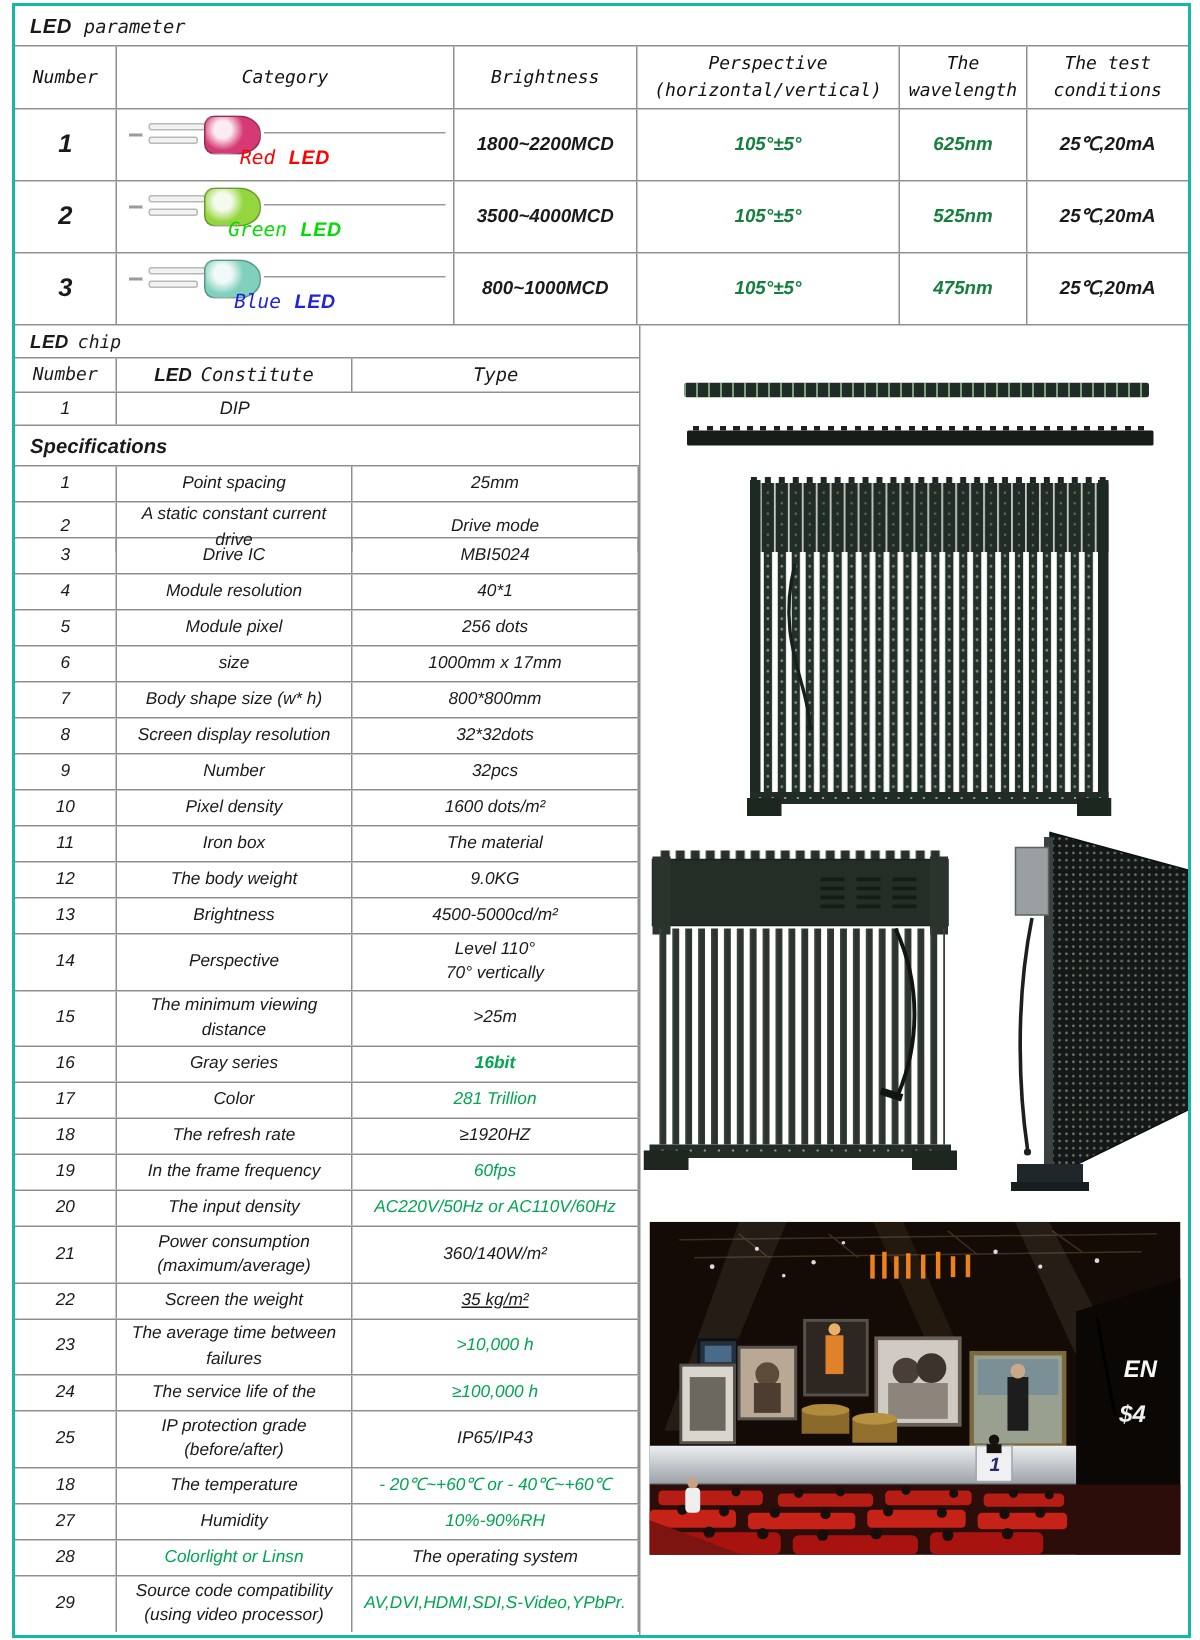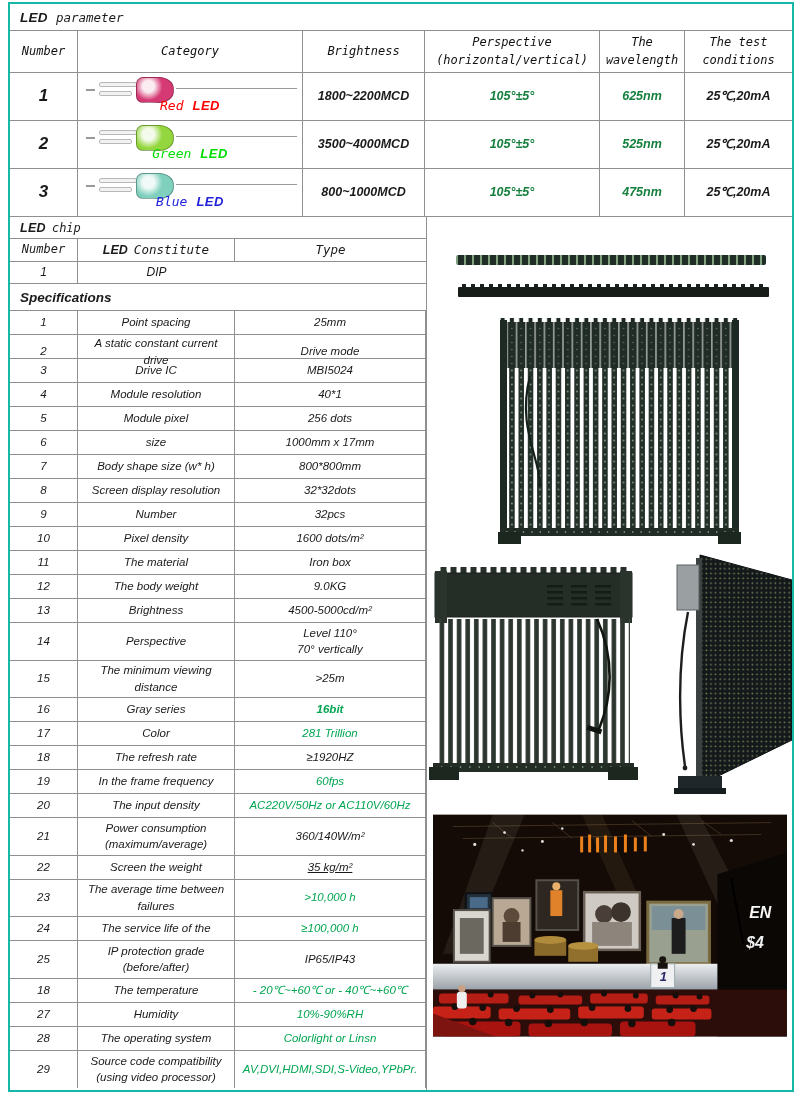--- a/index.html
+++ b/index.html
@@ -176,22 +176,22 @@
             <div class="cell ">Number</div>
             <div class="cell ">32pcs</div>
           </div>
           <div class="spec-row">
             <div class="cell ">10</div>
             <div class="cell ">Pixel density</div>
             <div class="cell ">1600 dots/m²</div>
           </div>
           <div class="spec-row">
             <div class="cell ">11</div>
+            <div class="cell ">Iron box</div>
             <div class="cell ">The material</div>
-            <div class="cell ">Iron box</div>
           </div>
           <div class="spec-row">
             <div class="cell ">12</div>
             <div class="cell ">The body weight</div>
             <div class="cell ">9.0KG</div>
           </div>
           <div class="spec-row">
             <div class="cell ">13</div>
             <div class="cell ">Brightness</div>
             <div class="cell ">4500-5000cd/m²</div>
@@ -262,22 +262,22 @@
             <div class="cell ">The temperature</div>
             <div class="cell  green">- 20℃~+60℃ or - 40℃~+60℃</div>
           </div>
           <div class="spec-row">
             <div class="cell ">27</div>
             <div class="cell ">Humidity</div>
             <div class="cell  green">10%-90%RH</div>
           </div>
           <div class="spec-row">
             <div class="cell ">28</div>
+            <div class="cell  green">Colorlight or Linsn</div>
             <div class="cell ">The operating system</div>
-            <div class="cell  green">Colorlight or Linsn</div>
           </div>
           <div class="spec-row tall">
             <div class="cell ">29</div>
             <div class="cell ">Source code compatibility (using video processor)</div>
             <div class="cell  green">AV,DVI,HDMI,SDI,S-Video,YPbPr.</div>
           </div>
         </div>
     </div>
 
     <div class="rightcol">

